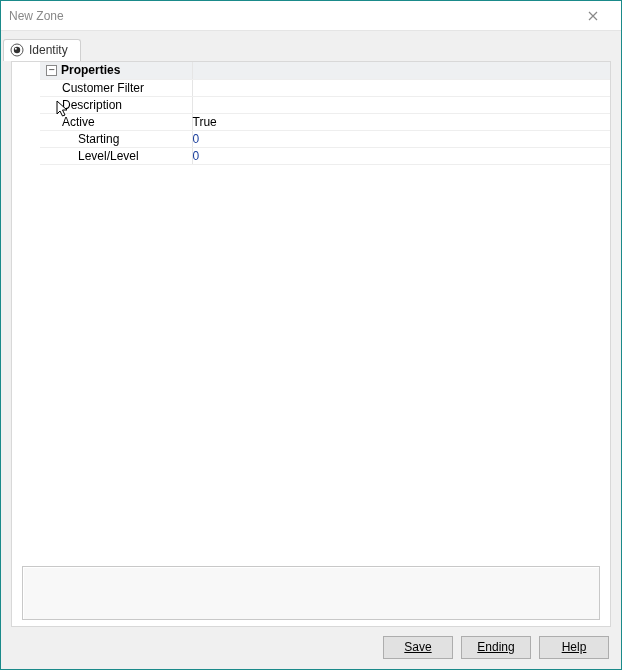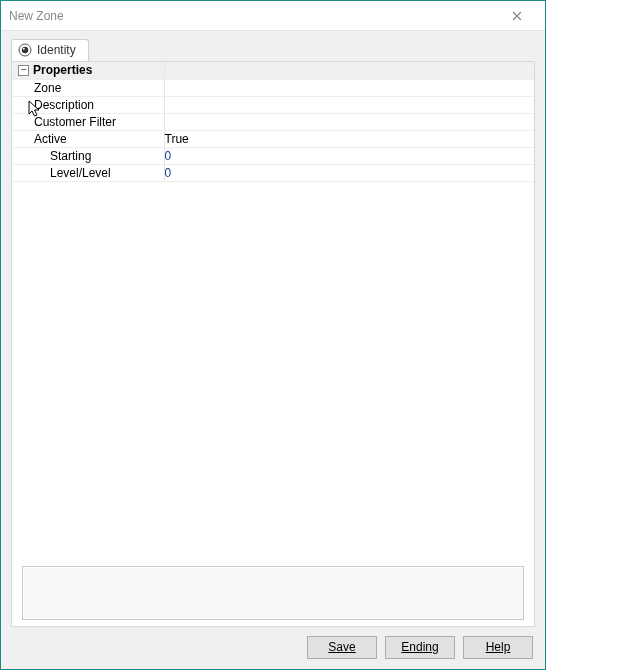--- a/index.html
+++ b/index.html
@@ -7,21 +7,21 @@
   body {
     font-family: "Segoe UI", Tahoma, sans-serif;
     font-size: 12px;
     background: #fff;
     width: 622px;
     height: 670px;
     overflow: hidden;
     color: #000;
   }
   .window {
-    width: 546px;
+    width: 622px;
     height: 670px;
     border: 1px solid #1a8a8a;
     background: #f0f0f0;
     display: flex;
     flex-direction: column;
   }
   .titlebar {
     height: 30px;
     background: #fff;
     display: flex;
@@ -41,21 +41,21 @@
     align-items: center;
     justify-content: center;
     color: #888;
     font-size: 14px;
     cursor: pointer;
   }
   .tabbar {
     height: 30px;
     display: flex;
     align-items: flex-end;
-    padding: 6px 10px 0 10px;
+    padding: 6px 10px 0 2px;
     background: #f0f0f0;
   }
   .tab {
     background: #fff;
     border: 1px solid #d0d0d0;
     border-bottom: none;
     border-radius: 3px 3px 0 0;
     padding: 3px 12px 4px 6px;
     display: flex;
     align-items: center;
@@ -74,20 +74,21 @@
     background: #fff;
     border: 1px solid #d8d8d8;
     display: flex;
     flex-direction: column;
     overflow: hidden;
   }
   .grid-area {
     flex: 1;
     overflow: auto;
     position: relative;
+    margin-left: 28px;
   }
   table.propgrid {
     border-collapse: collapse;
     width: 100%;
   }
   table.propgrid td {
     height: 17px;
     padding: 0;
     font-size: 12px;
     vertical-align: middle;
@@ -208,39 +209,30 @@
               <span class="lbl">Properties</span>
             </span>
           </td>
           <td class="col-value"></td>
         </tr>
 
         <tr>
           <td class="col-label">
                 <span class="indent-root">
                   <span class="spacer" style="width:22px"></span>
-                  <span class="lbl">Zone</span>
+                  <span class="lbl">Customer Filter</span>
                 </span>
               </td>
           <td class="col-value"><span class="val-text"></span></td>
         </tr>
         <tr>
           <td class="col-label">
                 <span class="indent-root">
                   <span class="spacer" style="width:22px"></span>
                   <span class="lbl">Description</span>
-                </span>
-              </td>
-          <td class="col-value"><span class="val-text"></span></td>
-        </tr>
-        <tr>
-          <td class="col-label">
-                <span class="indent-root">
-                  <span class="spacer" style="width:22px"></span>
-                  <span class="lbl">Customer Filter</span>
                 </span>
               </td>
           <td class="col-value"><span class="val-text"></span></td>
         </tr>
         <tr>
           <td class="col-label">
                 <span class="indent-root">
                   <span class="spacer" style="width:22px"></span>
                   <span class="lbl">Active</span>
                 </span>

